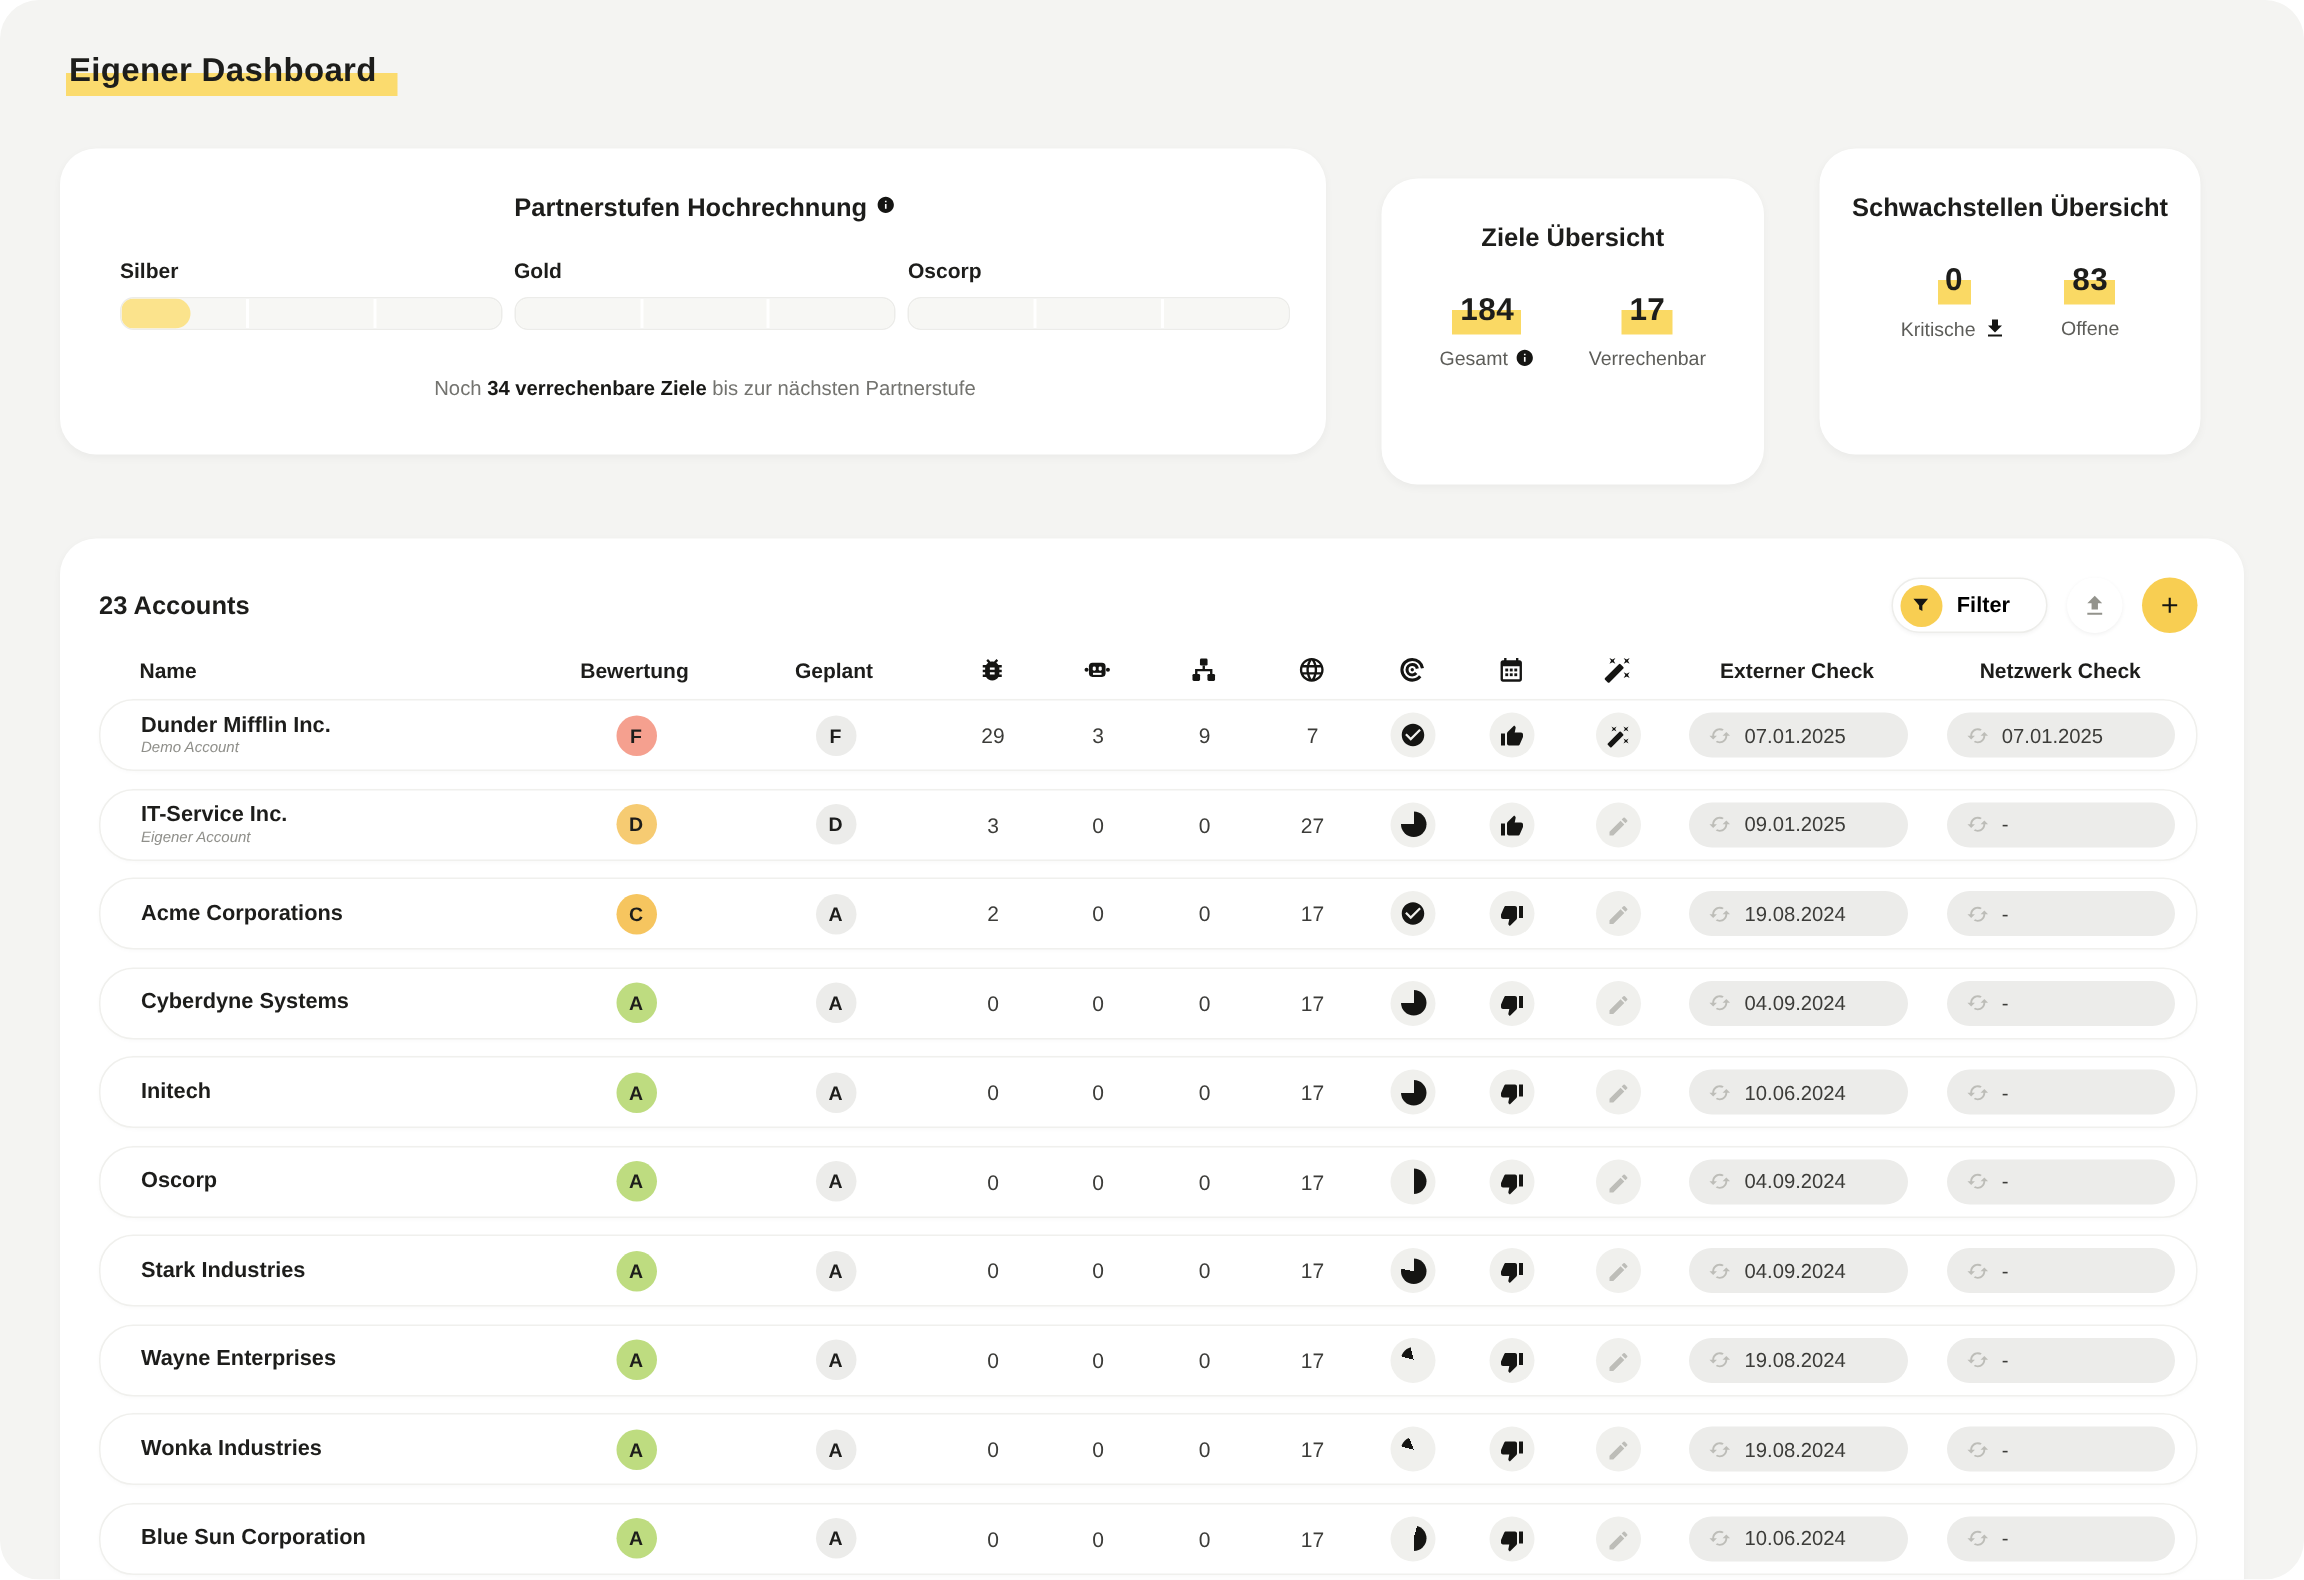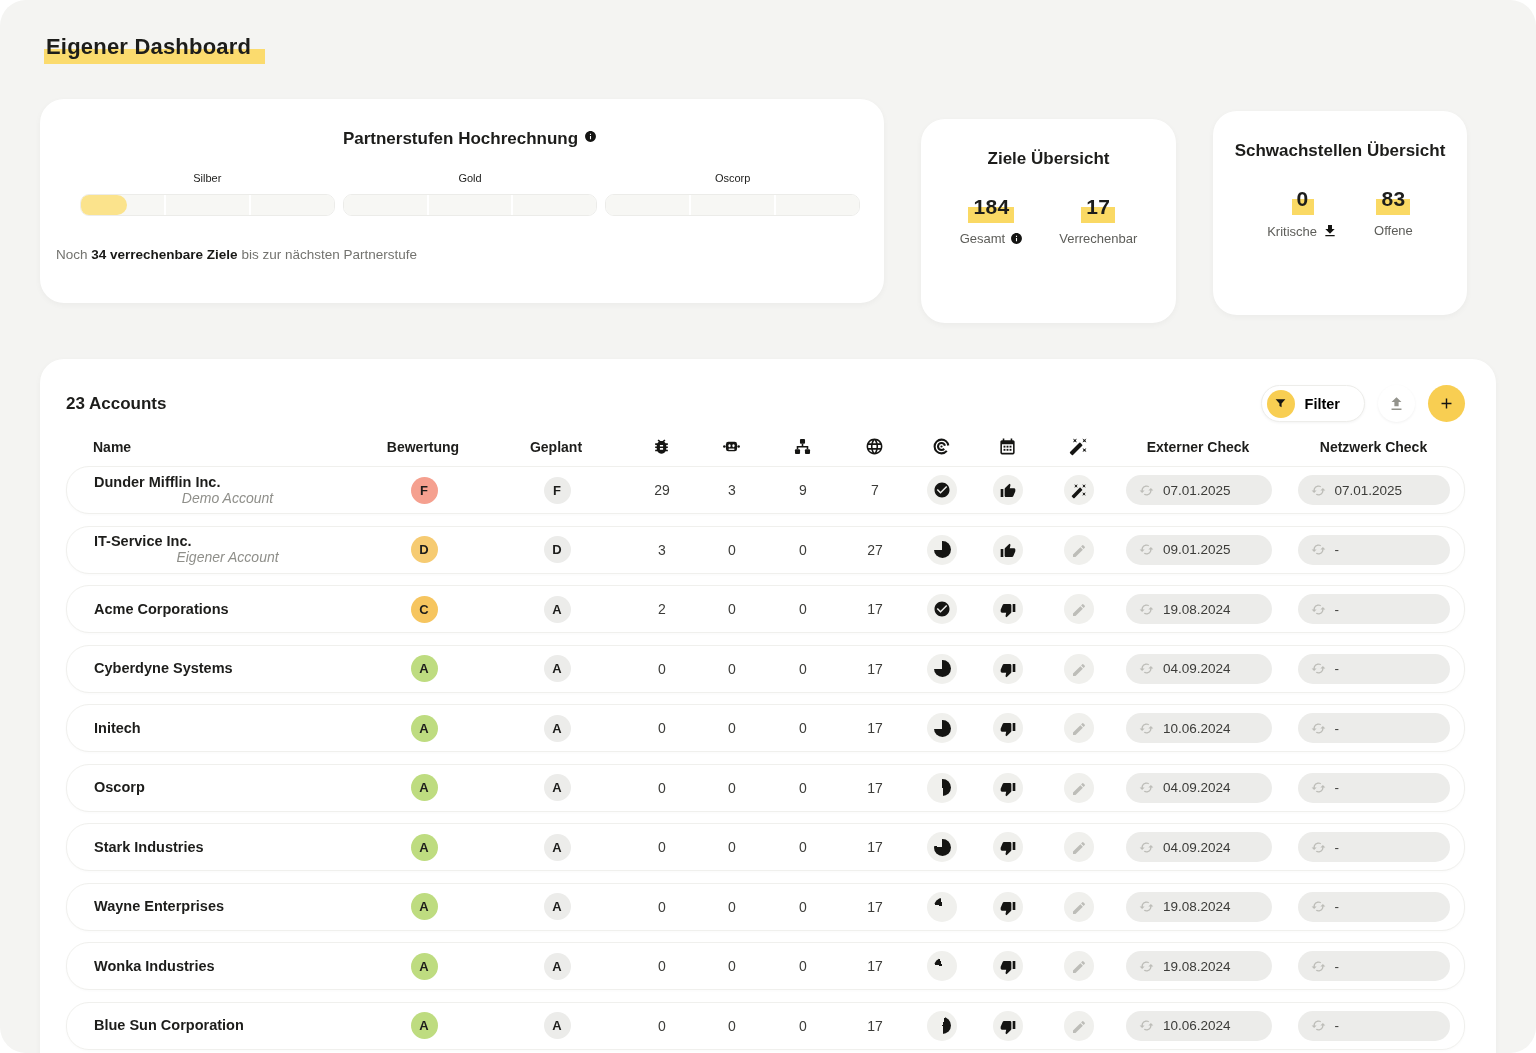--- a/index.html
+++ b/index.html
@@ -6,30 +6,30 @@
   .app{position:relative;width:1536px;height:1053px;background:#F4F4F2;border-radius:26px;overflow:hidden;
        font-family:"Liberation Sans",sans-serif;color:#1d1d1b;}
   
   .page-title{display:inline-block;margin:34px 0 0 44px;font-size:22px;font-weight:800;letter-spacing:.2px;
        background:linear-gradient(to bottom,transparent 50%,#FBDB6E 50%);padding:0 14px 4px 2px;}
   
   .cards-row{display:flex;gap:37px;margin:35px 40px 0;}
   .card{background:#fff;border-radius:24px;box-shadow:0 2px 6px rgba(0,0,0,.04);box-sizing:border-box;}
   .card-stufen{width:844px;height:204px;padding-top:30px;padding-left:16px;}
   .card-ziele{width:255px;height:204px;padding-top:30px;margin-top:20px;}
-  .card-schwach{width:254px;height:204px;padding-top:30px;margin-top:12px;}
+  .card-schwach{width:254px;height:204px;padding-top:30px;}
   .card-title{text-align:center;font-size:17px;font-weight:800;display:flex;align-items:center;justify-content:center;gap:6px;}
   .info-dot{width:13px;height:13px;display:inline-flex;margin-top:-6px;}
   .levels{display:flex;gap:8px;margin:23px 24px 0;}
-  .levels div{flex:1;text-align:center;font-size:11px;font-weight:400;}
+  .levels div{flex:1;font-size:14px;font-weight:700;}
   .bar{display:flex;gap:8px;margin:10px 24px 0;}
   .bar-group{flex:1;display:flex;gap:2px;border:1px solid #ECECE9;background:#fff;border-radius:9px;overflow:hidden;height:20px;}
   .seg{flex:1;background:#F7F7F4;position:relative;}
   .seg .fill{position:absolute;left:0;top:0;bottom:0;width:46px;background:#FBE38C;border-radius:0 10px 10px 0;}
-  .stufen-note{margin-top:31px;text-align:left;font-size:13.5px;color:#73736f;}
+  .stufen-note{margin-top:31px;text-align:center;font-size:13.5px;color:#73736f;}
   .stufen-note b{color:#191917;}
   .stats{display:flex;justify-content:center;gap:36px;margin-top:26px;}
   .stat{text-align:center;}
   .stat-value{display:inline-block;font-size:21px;font-weight:800;letter-spacing:.3px;
        background:linear-gradient(to bottom,transparent 42%,#FAD964 42%);padding:0 5px 4px;}
   .stat-label{margin-top:8px;font-size:13px;color:#5d5d59;display:flex;align-items:center;justify-content:center;gap:5px;}
   .mini-ic{width:13px;height:13px;display:inline-flex;}
   .dl-ic{width:16px;height:16px;display:inline-flex;}
   
   .accounts-card{margin:36px 40px 0;width:1456px;height:745px;background:#fff;border-radius:24px;
@@ -57,21 +57,21 @@
   .thead{margin-top:15px;font-size:14px;font-weight:700;}
   .thead .h-name{padding-left:27px;}
   .h-center{text-align:center;}
   .h-icon{display:flex;justify-content:center;}
   .h-icon svg{width:19px;height:19px;}
   .rows{margin-top:10px;}
   .row-pill{height:46px;background:#fff;border:1px solid #F0F0ED;border-radius:23px;margin-bottom:11.5px;
        box-shadow:0 1px 3px rgba(0,0,0,.025);}
   .cell-name{padding-left:27px;line-height:1.12;}
   .acc-name{font-size:14.5px;font-weight:800;}
-  .acc-sub{font-size:14px;font-style:italic;color:#8f8f8a;margin-top:1px;text-align:center;}
+  .acc-sub{font-size:10px;font-style:italic;color:#8f8f8a;margin-top:1px;}
   .badge{width:27px;height:27px;border-radius:50%;display:flex;align-items:center;justify-content:center;
        font-weight:800;font-size:13px;margin:0 auto;color:#1d1d1b;}
   .badge-gray{background:#ECECEA;}
   .num{text-align:center;font-size:14px;color:#3c3c39;}
   .status-circle{width:30px;height:30px;border-radius:50%;background:#F0F0ED;margin:0 auto;
        display:flex;align-items:center;justify-content:center;}
   .status-circle svg{width:18px;height:18px;}
   .pie{width:17px;height:17px;border-radius:50%;}
   .date-pill{height:30px;background:#ECECEA;border-radius:15px;display:flex;align-items:center;gap:9px;
        padding:0 13px;font-size:13.5px;color:#3c3c39;box-sizing:border-box;margin:0 auto;}

